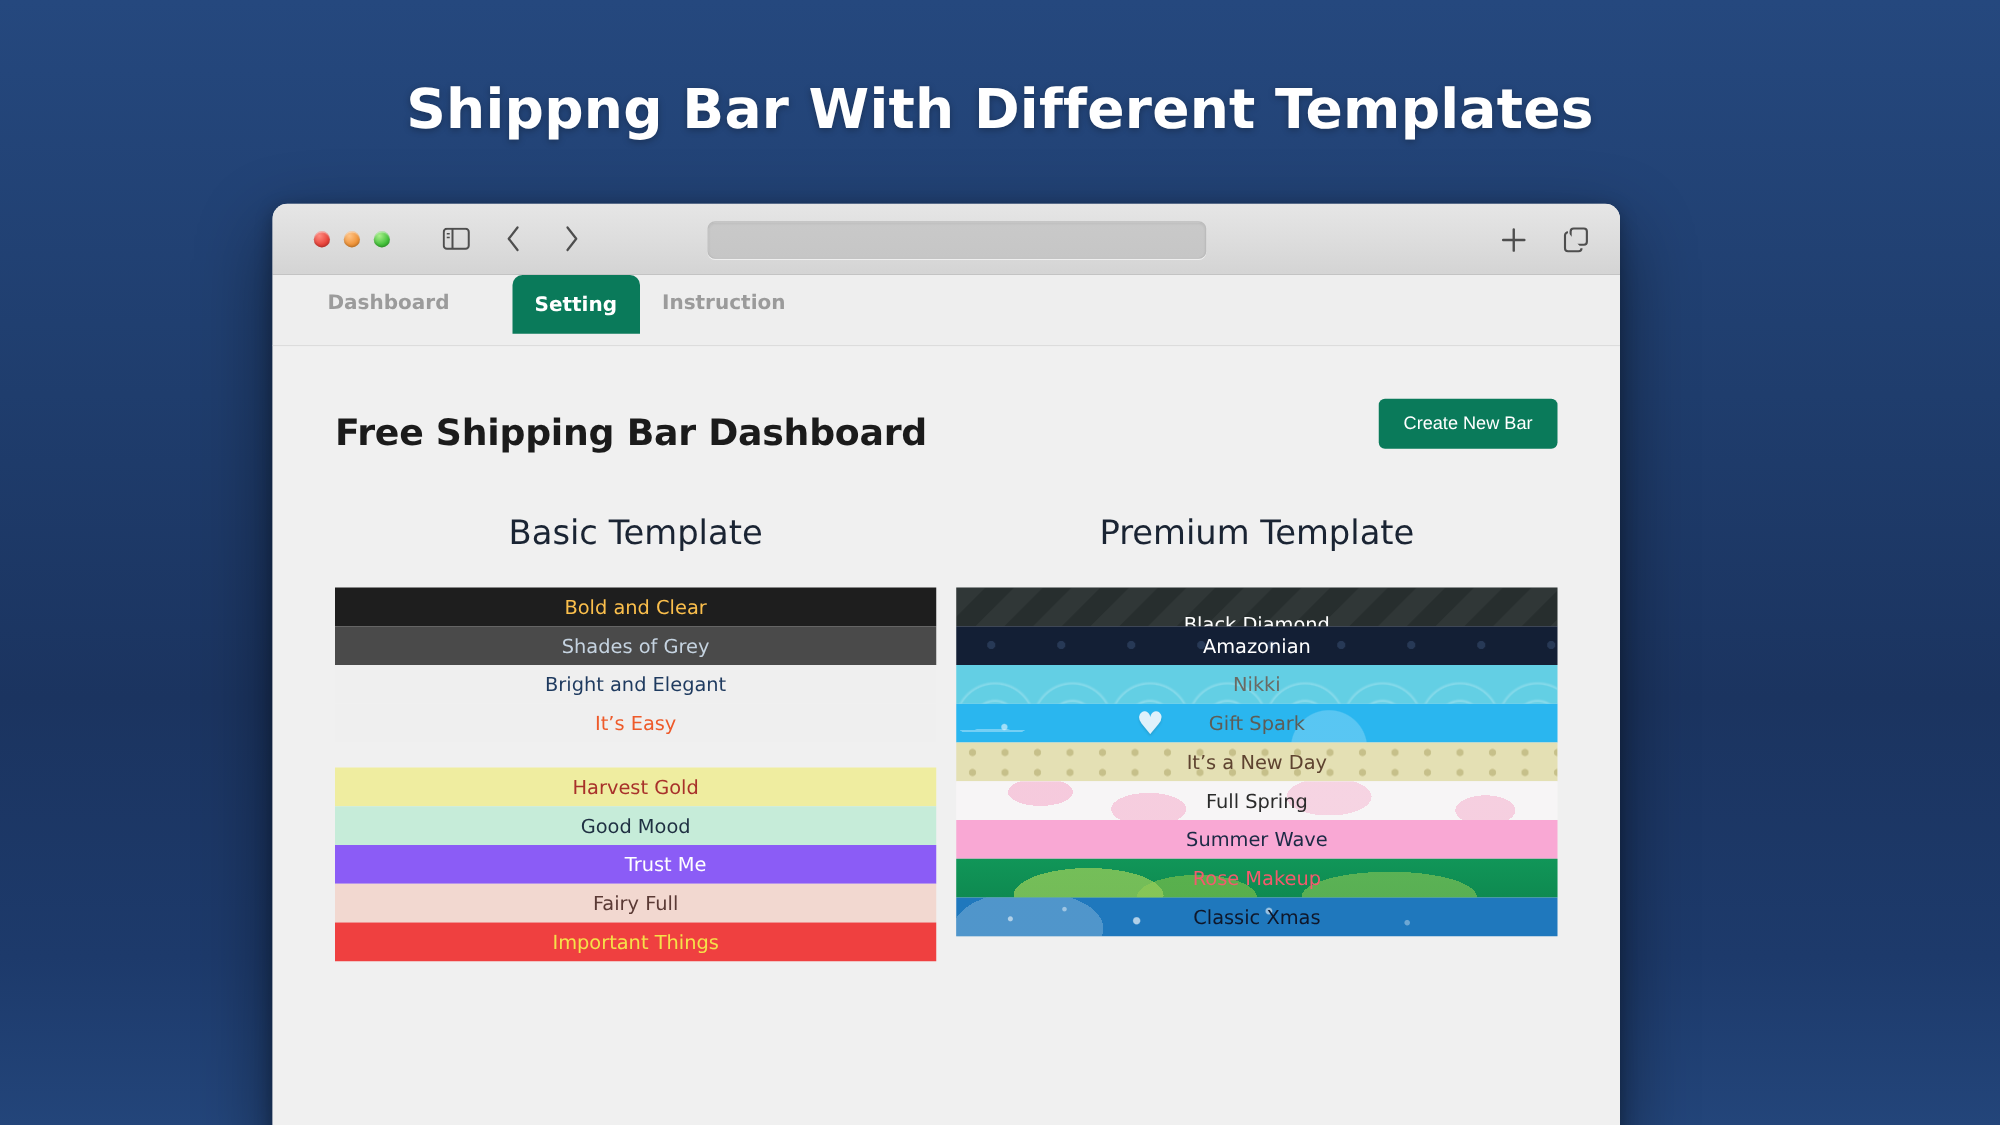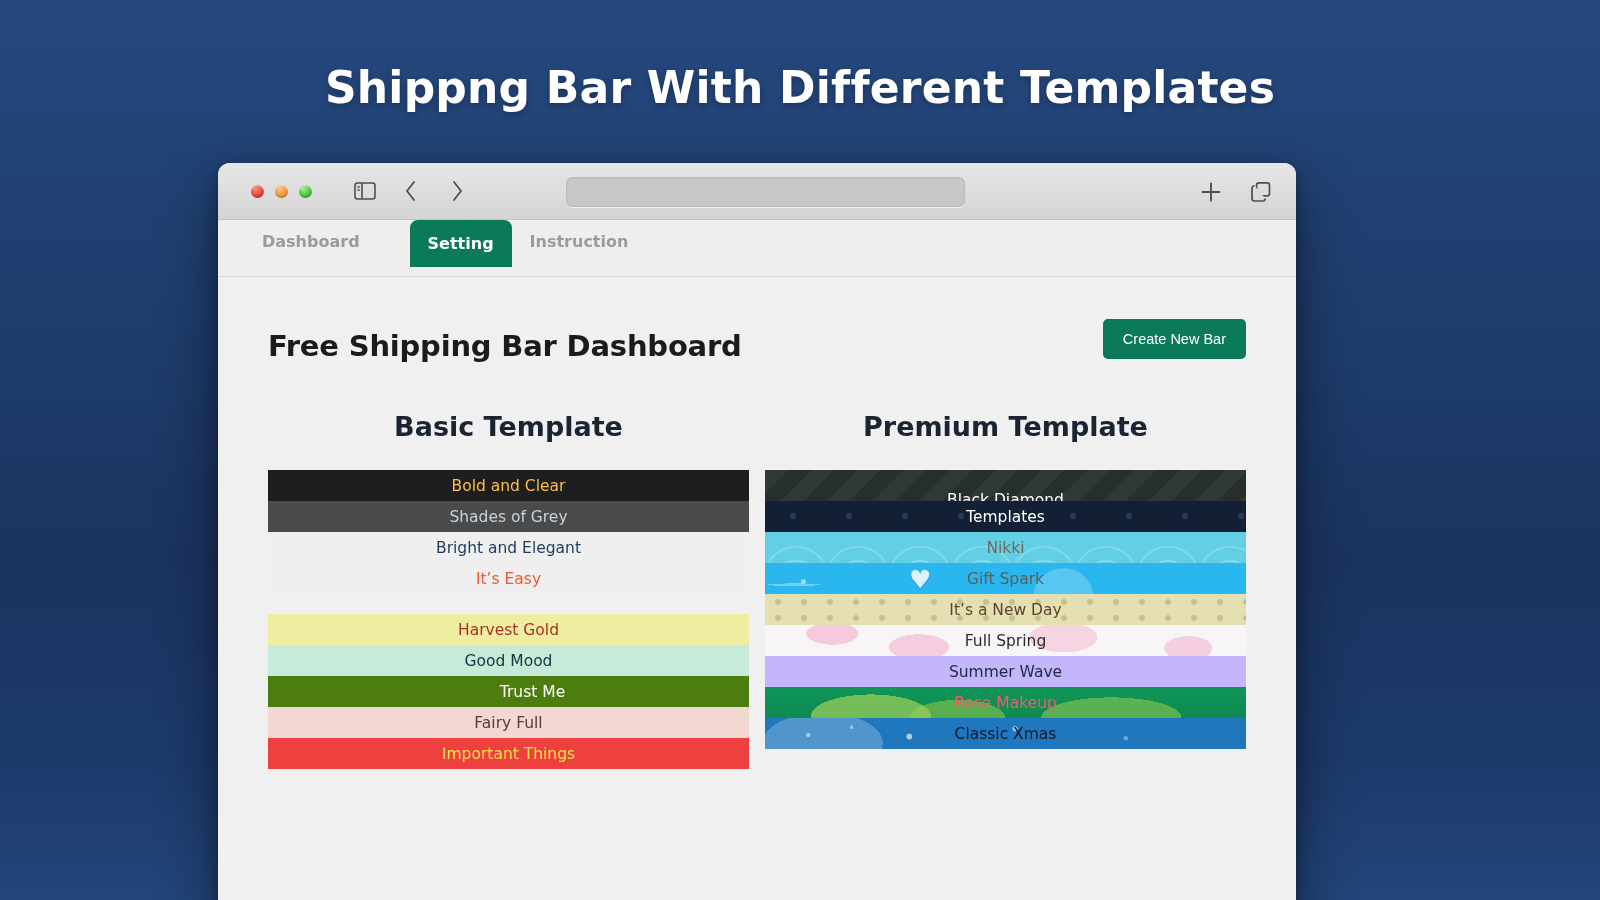--- a/index.html
+++ b/index.html
@@ -98,21 +98,21 @@
     font-size:14.5px; font-weight:500;
     padding:12px 20px; border-radius:5px;
     border:none; cursor:pointer;
     white-space:nowrap;
     margin-top:-14px;
   }
 
   .cols{ display:flex; gap:16px; margin-top:48px; }
   .col{ width:516px; }
   .col-head{
-    text-align:center; font-size:27px; font-weight:700; color:#1a2433;
+    text-align:center; font-size:27px; font-weight:400; color:#1a2433;
     margin-bottom:28px;
     font-family:"DejaVu Sans","Liberation Sans",sans-serif;
   }
   .bar{
     height:31px;
     display:flex; align-items:center; justify-content:center;
     font-size:15.5px; font-weight:400;
     position:relative; overflow:hidden;
     font-family:"DejaVu Sans","Liberation Sans",sans-serif;
   }
@@ -206,61 +206,61 @@
             </div>
             <div class="bar" style="background: rgb(239, 239, 239);">
               <span class="lbl" style="color: rgb(238, 90, 42);">It’s Easy</span>
             </div>
             <div class="bar" style="background: rgb(239, 237, 160); margin-top: 20px;">
               <span class="lbl" style="color: rgb(168, 49, 42);">Harvest Gold</span>
             </div>
             <div class="bar" style="background: rgb(198, 236, 217);">
               <span class="lbl" style="color: rgb(31, 48, 66);">Good Mood</span>
             </div>
-            <div class="bar" style="background: #4d7c0f; padding-left: 48px;">
+            <div class="bar" style="background: #8b5cf6; padding-left: 48px;">
               <span class="lbl" style="color: rgb(255, 255, 255);">Trust Me</span>
             </div>
             <div class="bar" style="background: rgb(242, 216, 208);">
               <span class="lbl" style="color: rgb(90, 58, 53);">Fairy Full</span>
             </div>
             <div class="bar" style="background: rgb(239, 64, 64);">
               <span class="lbl" style="color: rgb(245, 225, 74);">Important Things</span>
             </div>
           </div>
       </div>
 
       <div class="col">
         <div class="col-head">Premium Template</div>
         <div id="premium-bars">
             <div class="bar" style="background: rgb(39, 46, 46);">
               <div class="deco" style="background-image:linear-gradient(135deg,rgba(255,255,255,.045) 25%,transparent 25%,transparent 50%,rgba(255,255,255,.045) 50%,rgba(255,255,255,.045) 75%,transparent 75%);background-size:46px 46px;"></div>
               <span class="lbl" style="color: rgb(255, 255, 255); margin-top: 28px;">Black Diamond</span>
             </div>
             <div class="bar" style="background: rgb(19, 31, 53);">
               <div class="deco" style="background-image:radial-gradient(circle,rgba(120,160,220,.20) 3px,transparent 3.5px);background-size:56px 30px;"></div>
-              <span class="lbl" style="color: rgb(255, 255, 255);">Templates</span>
+              <span class="lbl" style="color: rgb(255, 255, 255);">Amazonian</span>
             </div>
             <div class="bar" style="background: rgb(99, 207, 228);">
               <div class="deco" style="background-image:radial-gradient(circle at 50% 100%,transparent 16px,rgba(255,255,255,.30) 17px,transparent 19px),radial-gradient(circle at 50% 100%,transparent 30px,rgba(255,255,255,.25) 31px,transparent 33px);background-size:62px 46px;"></div>
               <span class="lbl" style="color: rgb(106, 106, 99);">Nikki</span>
             </div>
             <div class="bar" style="background: rgb(42, 182, 239);">
               <div class="deco" style="background-image:radial-gradient(circle at 8% 60%,rgba(255,255,255,.55) 0 2px,transparent 3px),radial-gradient(ellipse at 6% 70%,rgba(255,255,255,.35) 0 26px,transparent 27px),radial-gradient(circle at 62% 115%,rgba(255,255,255,.22) 0 30px,transparent 31px);background-repeat:no-repeat;"></div>
               <span class="heart">♥</span>
               <span class="lbl" style="color: rgb(93, 93, 87);">Gift Spark</span>
             </div>
             <div class="bar" style="background: rgb(228, 224, 180);">
               <div class="deco" style="background-image:radial-gradient(circle,rgba(150,140,70,.38) 2.6px,transparent 3.2px);background-size:26px 16px;"></div>
               <span class="lbl" style="color: rgb(94, 67, 48);">It’s a New Day</span>
             </div>
             <div class="bar" style="background: rgb(247, 245, 246);">
               <div class="deco" style="background-image:radial-gradient(ellipse 26px 11px at 14% 28%,rgba(244,150,190,.45) 0 100%,transparent 100%),radial-gradient(ellipse 30px 13px at 32% 72%,rgba(244,150,190,.42) 0 100%,transparent 100%),radial-gradient(ellipse 34px 15px at 62% 40%,rgba(244,150,190,.35) 0 100%,transparent 100%),radial-gradient(ellipse 24px 12px at 88% 75%,rgba(244,150,190,.40) 0 100%,transparent 100%);background-repeat:no-repeat;"></div>
               <span class="lbl" style="color: rgb(43, 43, 43);">Full Spring</span>
             </div>
-            <div class="bar" style="background: #c4b5fd;">
+            <div class="bar" style="background: #f9a8d4;">
               <div class="deco" style="background-image:radial-gradient(ellipse 120px 22px at 20% -6px,transparent 0 20px,rgba(255,255,255,.16) 21px,transparent 23px),radial-gradient(ellipse 120px 22px at 70% 50px,transparent 0 20px,rgba(255,255,255,.16) 21px,transparent 23px);background-repeat:no-repeat;"></div>
               <span class="lbl" style="color: rgb(28, 42, 69);">Summer Wave</span>
             </div>
             <div class="bar" style="background: rgb(19, 153, 91);">
               <div class="deco" style="background-image:radial-gradient(ellipse 60px 22px at 22% 95%,rgba(150,205,90,.75) 0 100%,transparent 100%),radial-gradient(ellipse 48px 18px at 40% 100%,rgba(120,190,75,.7) 0 100%,transparent 100%),radial-gradient(ellipse 70px 20px at 72% 98%,rgba(140,200,85,.6) 0 100%,transparent 100%),linear-gradient(180deg,rgba(10,140,80,.25),rgba(5,110,60,.35));"></div>
               <span class="lbl" style="color: rgb(244, 90, 109);">Rose Makeup</span>
             </div>
             <div class="bar" style="background: rgb(31, 120, 189);">
               <div class="deco" style="background-image:radial-gradient(circle at 9% 55%,rgba(255,255,255,.55) 0 1.6px,transparent 2.4px),radial-gradient(circle at 18% 30%,rgba(255,255,255,.45) 0 1.4px,transparent 2.2px),radial-gradient(circle at 30% 60%,rgba(255,255,255,.65) 0 2.4px,transparent 3.4px),radial-gradient(circle at 52% 35%,rgba(255,255,255,.55) 0 2.2px,transparent 3.2px),radial-gradient(circle at 75% 65%,rgba(255,255,255,.35) 0 1.8px,transparent 2.6px),radial-gradient(ellipse 60px 30px at 12% 80%,rgba(255,255,255,.22) 0 100%,transparent 100%);background-repeat:no-repeat;"></div>
               <span class="lbl" style="color: #0f172a;">Classic Xmas</span>

